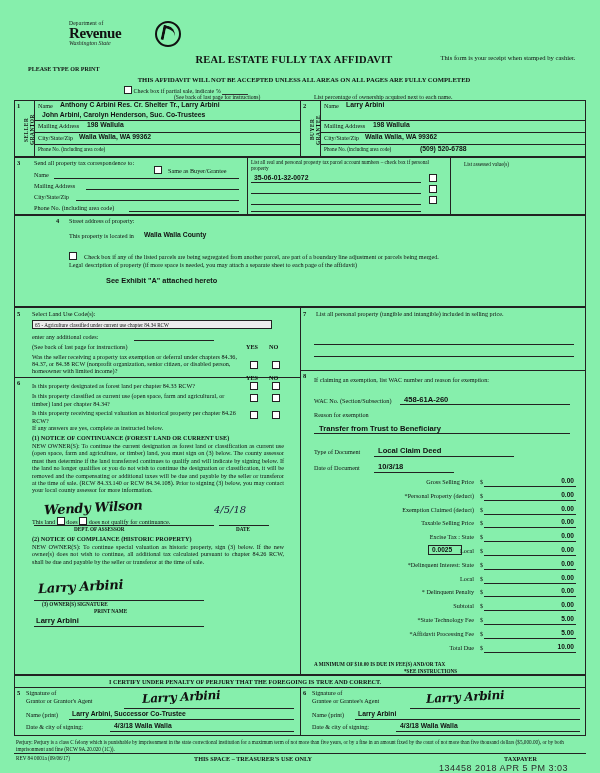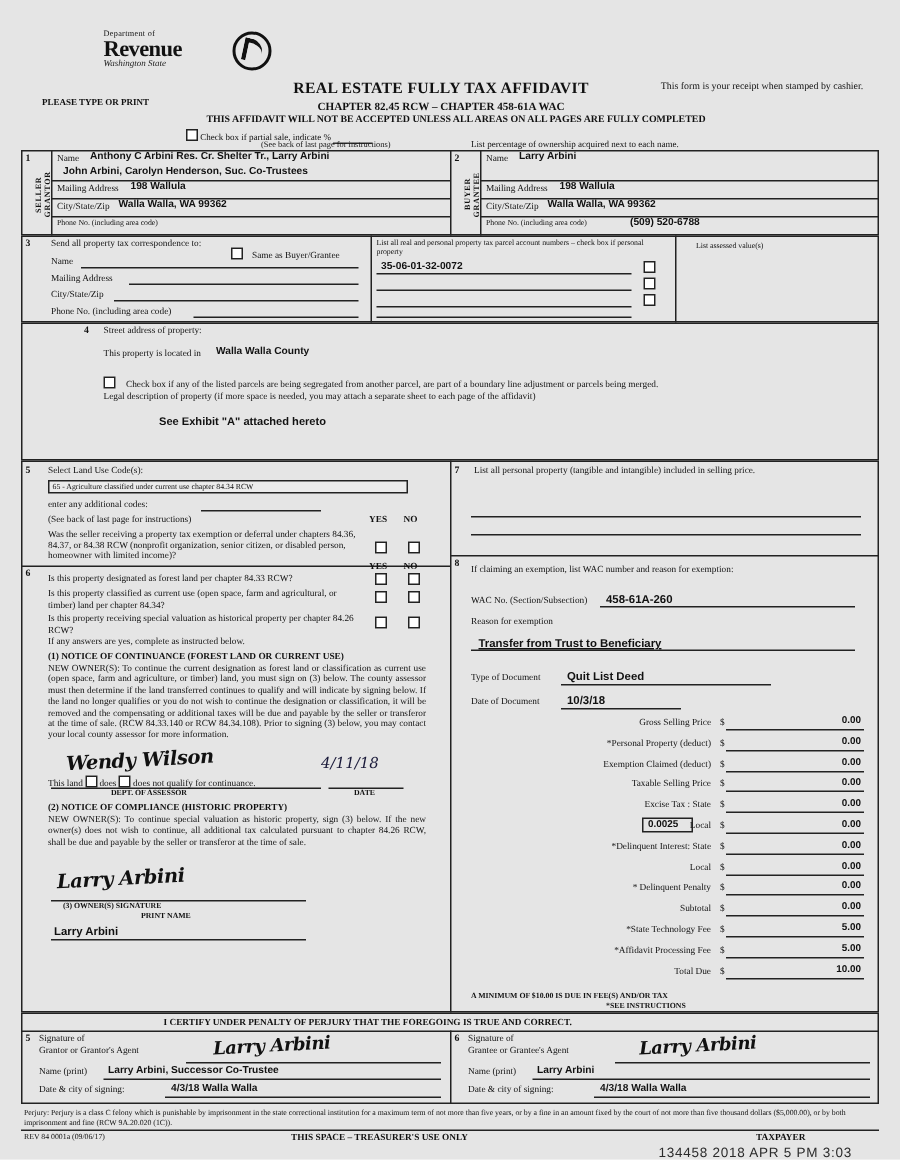--- a/index.html
+++ b/index.html
@@ -6,21 +6,21 @@
   body{
     width:600px;height:773px;
     background:#ffffff;
     font-family:"Liberation Serif", serif;
     color:#111;
     position:relative;
     overflow:hidden;
   }
   .page{
     position:absolute;left:0;top:0;width:600px;height:773px;
-    background:#e5e5e5;
+    background:#86efac;
   }
   .doc{
     position:absolute;left:14px;top:8px;width:572px;height:752px;
   }
   
   .logo-wrap{position:absolute;left:55px;top:12px;width:140px;height:36px;}
   .dept{font-size:5.5px;letter-spacing:.2px;color:#111;}
   .rev{font-size:15px;font-weight:bold;letter-spacing:-.4px;line-height:14px;}
   .wastate{font-size:6px;font-style:italic;color:#222;}
   .logo-mark{
@@ -91,21 +91,20 @@
 
     <div class="logo-wrap">
       <div class="dept">Department of</div>
       <div class="rev">Revenue</div>
       <div class="wastate">Washington State</div>
       <div class="logo-mark"></div>
     </div>
 
     <div class="pleaseprint">PLEASE TYPE OR PRINT</div>
     <div class="title">REAL ESTATE FULLY TAX AFFIDAVIT</div>
-    <div class="subtitle">CHAPTER 82.45 RCW – CHAPTER 458-61A WAC</div>
     <div class="allcaps">THIS AFFIDAVIT WILL NOT BE ACCEPTED UNLESS ALL AREAS ON ALL PAGES ARE FULLY COMPLETED</div>
     <div class="receipt">This form is your receipt when stamped by cashier.</div>
 
     <div class="partial">
       <span class="cb"></span>
       <span>Check box if partial sale, indicate %</span>
       <span style="display:inline-block;width:26px;border-bottom:1px solid #333;">&nbsp;</span>
     </div>
     <div class="see-instr" style="top:86px;left:160px;">(See back of last page for instructions)</div>
     <div class="ownpct" style="top:86px;left:300px;">List percentage of ownership acquired next to each name.</div>
@@ -233,21 +232,21 @@
     <div style="position:absolute;left:18px;top:509px;font-size:6.2px;">
       <span>This land</span>
       <span class="cb"></span>
       <span>does</span>
       <span class="cb"></span>
       <span>does not</span>
       <span>qualify for continuance.</span>
     </div>
 
     <div class="sig" style="position:absolute;left:30px;top:492px;font-size:13px;">Wendy Wilson</div>
-    <div class="hand" style="position:absolute;left:200px;top:496px;font-size:10px;">4/11/18</div>
+    <div class="hand" style="position:absolute;left:200px;top:496px;font-size:10px;">4/5/18</div>
     <div class="hline" style="left:20px;top:517px;width:180px;"></div>
     <div class="hline" style="left:205px;top:517px;width:50px;"></div>
     <div class="tiny bold" style="position:absolute;left:60px;top:518px;">DEPT. OF ASSESSOR</div>
     <div class="tiny bold" style="position:absolute;left:222px;top:518px;">DATE</div>
 
     <div class="lbl bold" style="left:18px;top:527px;">(2) NOTICE OF COMPLIANCE (HISTORIC PROPERTY)</div>
     <div class="lbl" style="left:18px;top:535px;width:252px;line-height:7.4px;text-align:justify;">NEW OWNER(S): To continue special valuation as historic property, sign (3) below. If the new owner(s) does not wish to continue, all additional tax calculated pursuant to chapter 84.26 RCW, shall be due and payable by the seller or transferor at the time of sale.</div>
 
     <div class="sig" style="position:absolute;left:24px;top:571px;font-size:13px;">Larry Arbini</div>
     <div class="hline" style="left:20px;top:592px;width:170px;"></div>
@@ -262,25 +261,25 @@
     <div class="hline" style="left:300px;top:336px;width:260px;"></div>
     <div class="hline" style="left:300px;top:348px;width:260px;"></div>
 
     <div class="hline" style="left:286px;top:362px;width:286px;"></div>
     <div class="num" style="left:289px;top:364px;">8</div>
     <div class="lbl" style="left:300px;top:368px;width:265px;">If claiming an exemption, list WAC number and reason for exemption:</div>
     <div class="lbl" style="left:300px;top:389px;">WAC No. (Section/Subsection)</div>
     <div class="val" style="left:390px;top:387px;font-size:7.6px;">458-61A-260</div>
     <div class="hline" style="left:386px;top:396px;width:170px;"></div>
     <div class="lbl" style="left:300px;top:403px;">Reason for exemption</div>
-    <div class="val" style="left:305px;top:416px;font-size:7.6px;text-decoration:underline;">Transfer from Trust to Beneficiary</div>
+    <div class="val" style="left:305px;top:416px;font-size:7.6px;">Transfer from Trust to Beneficiary</div>
     <div class="hline" style="left:300px;top:425px;width:256px;"></div>
 
     <div class="lbl" style="left:300px;top:440px;">Type of Document</div>
-    <div class="val" style="left:364px;top:438px;font-size:7.6px;">Quit List Deed</div>
+    <div class="val" style="left:364px;top:438px;font-size:7.6px;">Local Claim Deed</div>
     <div class="hline" style="left:360px;top:448px;width:140px;"></div>
     <div class="lbl" style="left:300px;top:456px;">Date of Document</div>
     <div class="val" style="left:364px;top:454px;font-size:7.6px;">10/3/18</div>
     <div class="hline" style="left:360px;top:464px;width:80px;"></div>
 
     <div id="amount-rows">
         <div class="lbl" style="left: 300px; top: 470px; width: 160px; text-align: right;">Gross Selling Price</div>
         <div class="lbl" style="left: 466px; top: 470px;">$</div>
         <div class="val" style="left: 496px; top: 469px; width: 64px; text-align: right; font-size: 6.6px;">0.00</div>
         <div class="hline" style="left: 470px; top: 478px; width: 92px;"></div>

